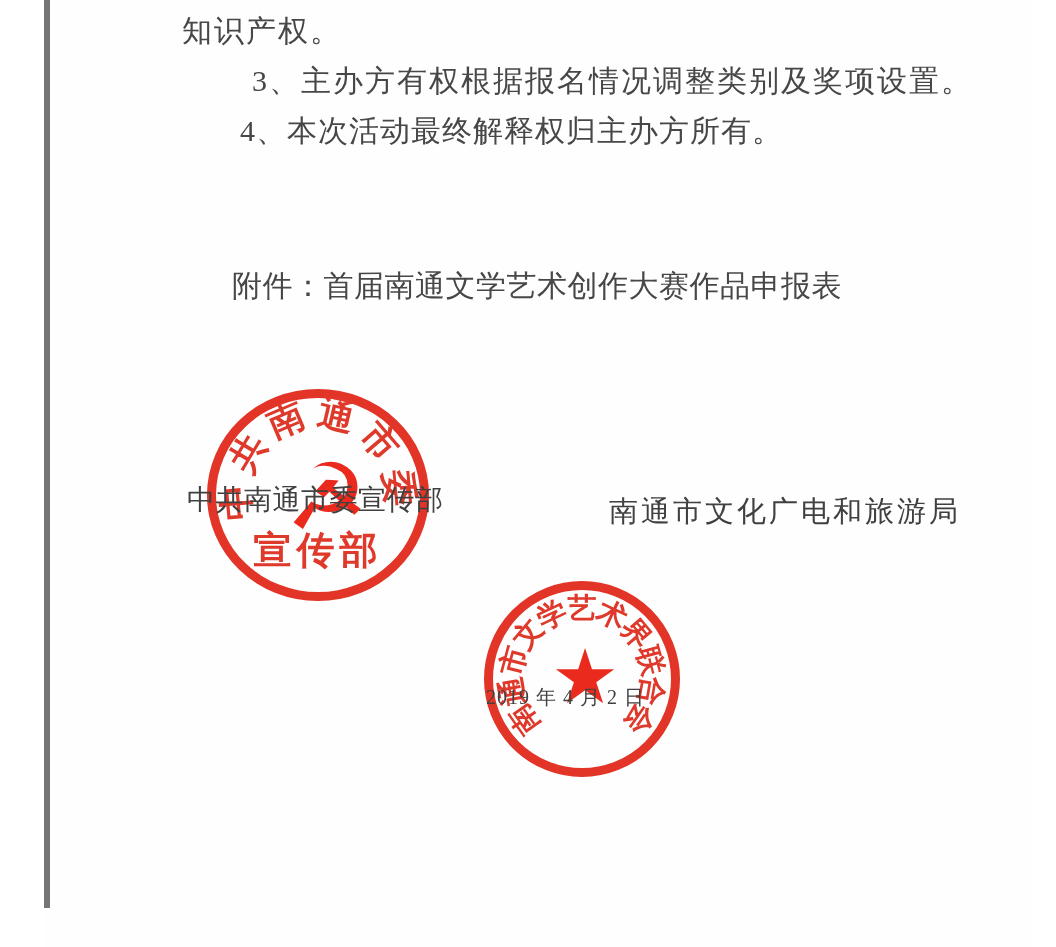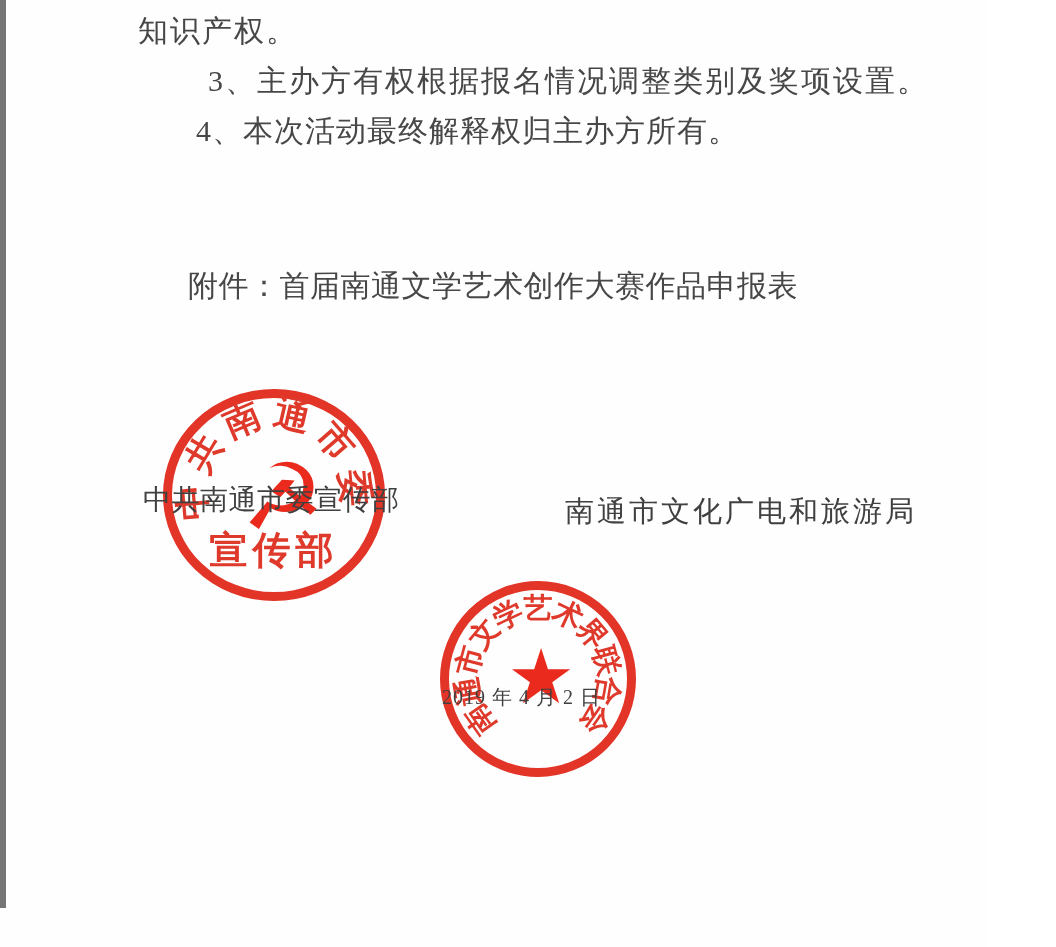--- a/index.html
+++ b/index.html
@@ -2,20 +2,21 @@
 <html><head>
 <meta charset="utf-8">
 <style>
   html,body{margin:0;padding:0;background:#ffffff;}
   .page{
     position:relative;
     width:988px;height:947px;
     background:#fefefe;
     overflow:hidden;
     font-family:"Liberation Serif","DejaVu Serif",serif;
+    margin-left:44px;
   }
   .scroll-strip{
     position:absolute;left:0;top:0;width:6px;height:908px;
     background:#757575;
   }
   .txt{
     position:absolute;
     color:#474747;
     font-size:30px;
     line-height:1.15;

